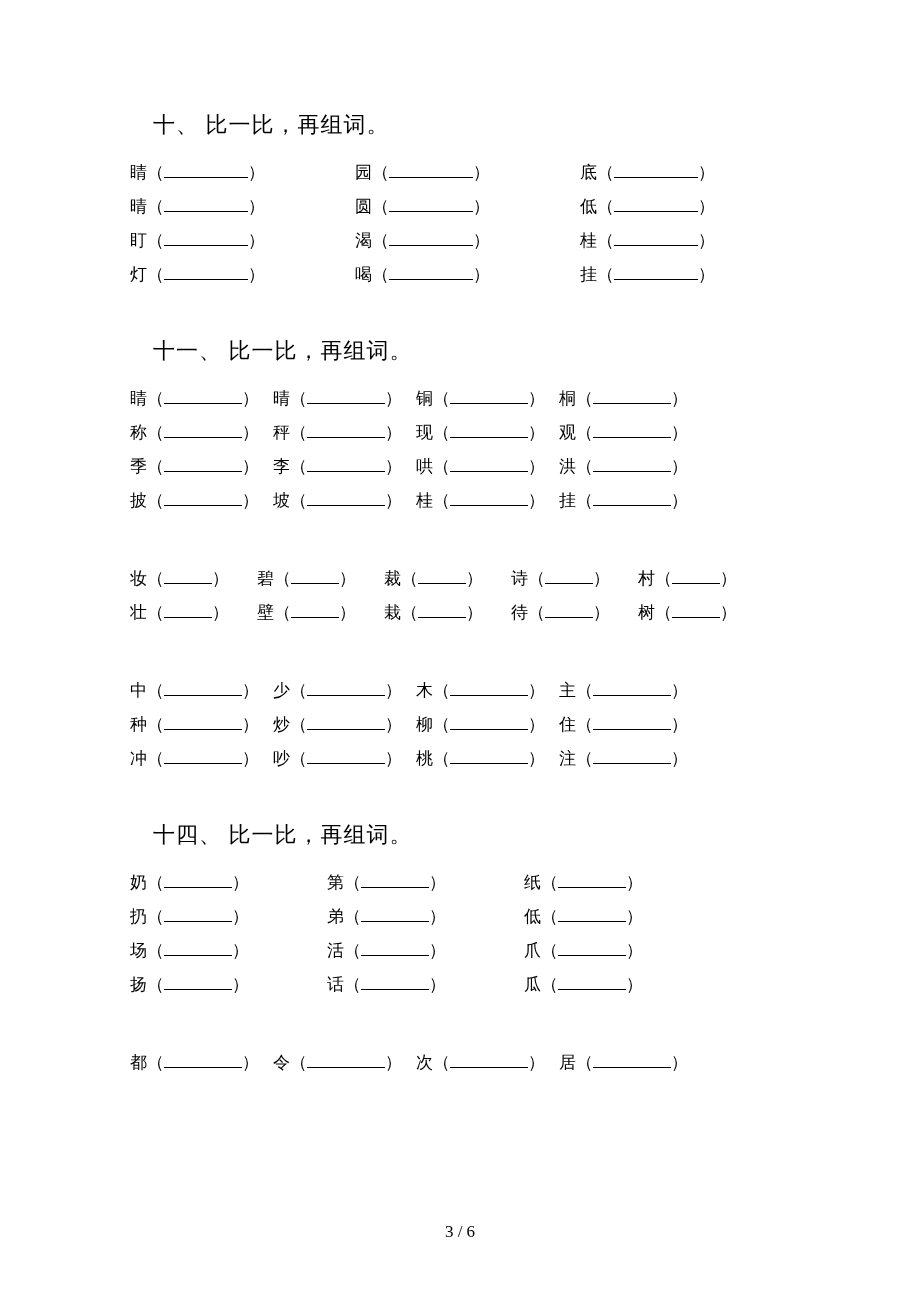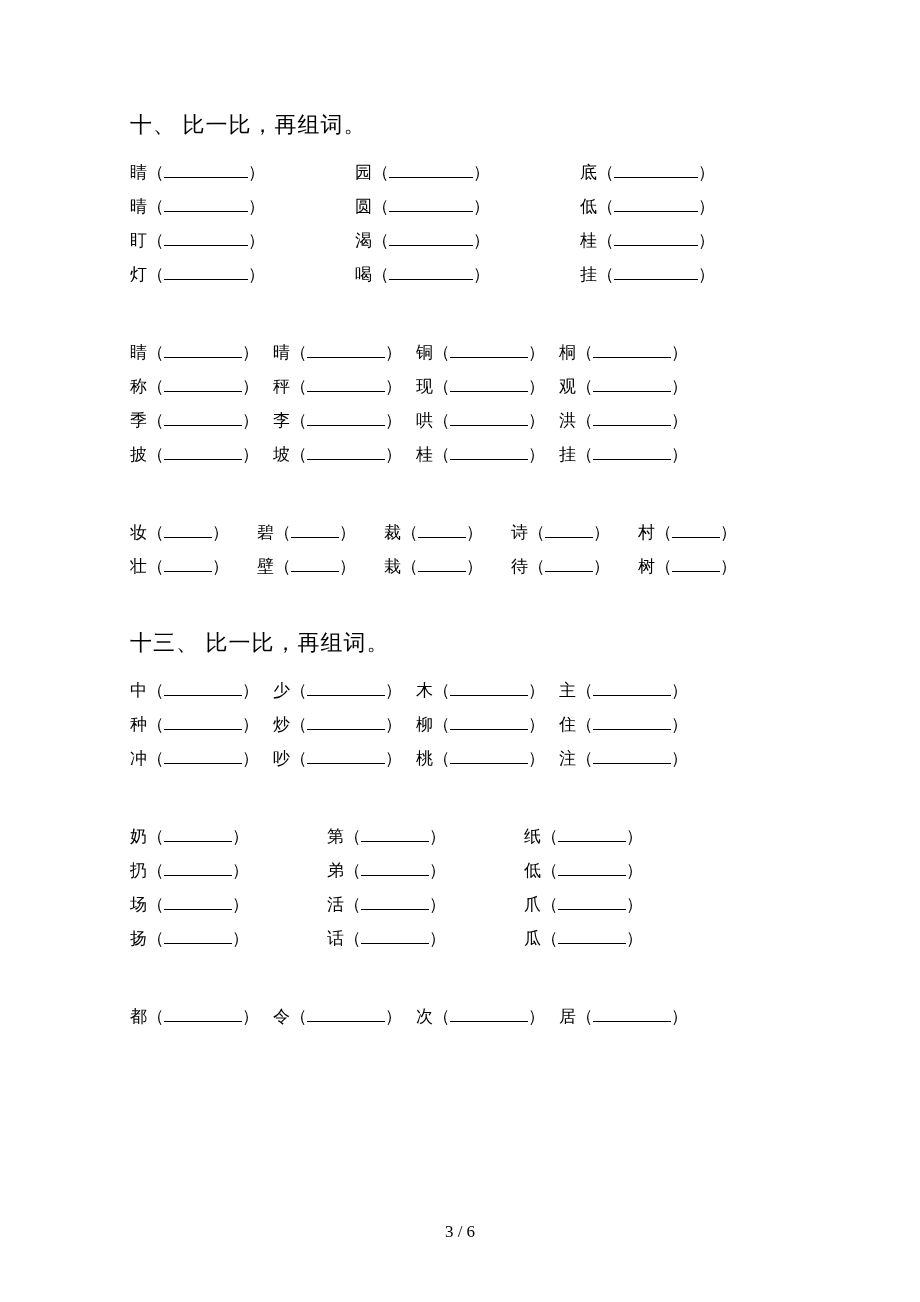--- a/index.html
+++ b/index.html
@@ -10,20 +10,21 @@
     width: 920px;
     height: 1302px;
     position: relative;
     padding: 110px 120px 0 130px;
   }
   .section { margin-bottom: 44px; }
   .heading {
     font-size: 22px;
     letter-spacing: 1px;
     margin-bottom: 16px;
+    margin-left: 23px;
   }
   .row {
     font-size: 17px;
     line-height: 34px;
     display: flex;
     white-space: nowrap;
   }
   .item { display: flex; align-items: baseline; }
   .ch { display: inline-block; }
   .paren { display: inline-block; }
@@ -123,20 +124,21 @@
         </span>
         <span class="item" style="margin-left: 90px;">
           <span class="ch">挂</span>
           <span class="paren">（</span>
           <span class="blank" style="width: 84px;"></span>
           <span class="paren">）</span>
         </span>
       </div>
     </div>
     <div class="section">
+      <div class="heading">十一、 比一比，再组词。</div>
       <div class="row">
         <span class="item">
           <span class="ch">睛</span>
           <span class="paren">（</span>
           <span class="blank" style="width: 78px;"></span>
           <span class="paren">）</span>
         </span>
         <span class="item" style="margin-left: 14px;">
           <span class="ch">晴</span>
           <span class="paren">（</span>
@@ -295,21 +297,20 @@
         </span>
         <span class="item" style="margin-left: 28px;">
           <span class="ch">树</span>
           <span class="paren">（</span>
           <span class="blank" style="width: 48px;"></span>
           <span class="paren">）</span>
         </span>
       </div>
     </div>
     <div class="section">
-      <div class="heading">十三、 比一比，再组词。</div>
       <div class="row">
         <span class="item">
           <span class="ch">中</span>
           <span class="paren">（</span>
           <span class="blank" style="width: 78px;"></span>
           <span class="paren">）</span>
         </span>
         <span class="item" style="margin-left: 14px;">
           <span class="ch">少</span>
           <span class="paren">（</span>
@@ -376,20 +377,21 @@
         </span>
         <span class="item" style="margin-left: 14px;">
           <span class="ch">注</span>
           <span class="paren">（</span>
           <span class="blank" style="width: 78px;"></span>
           <span class="paren">）</span>
         </span>
       </div>
     </div>
     <div class="section">
+      <div class="heading">十四、 比一比，再组词。</div>
       <div class="row">
         <span class="item">
           <span class="ch">奶</span>
           <span class="paren">（</span>
           <span class="blank" style="width: 68px;"></span>
           <span class="paren">）</span>
         </span>
         <span class="item" style="margin-left: 78px;">
           <span class="ch">第</span>
           <span class="paren">（</span>

